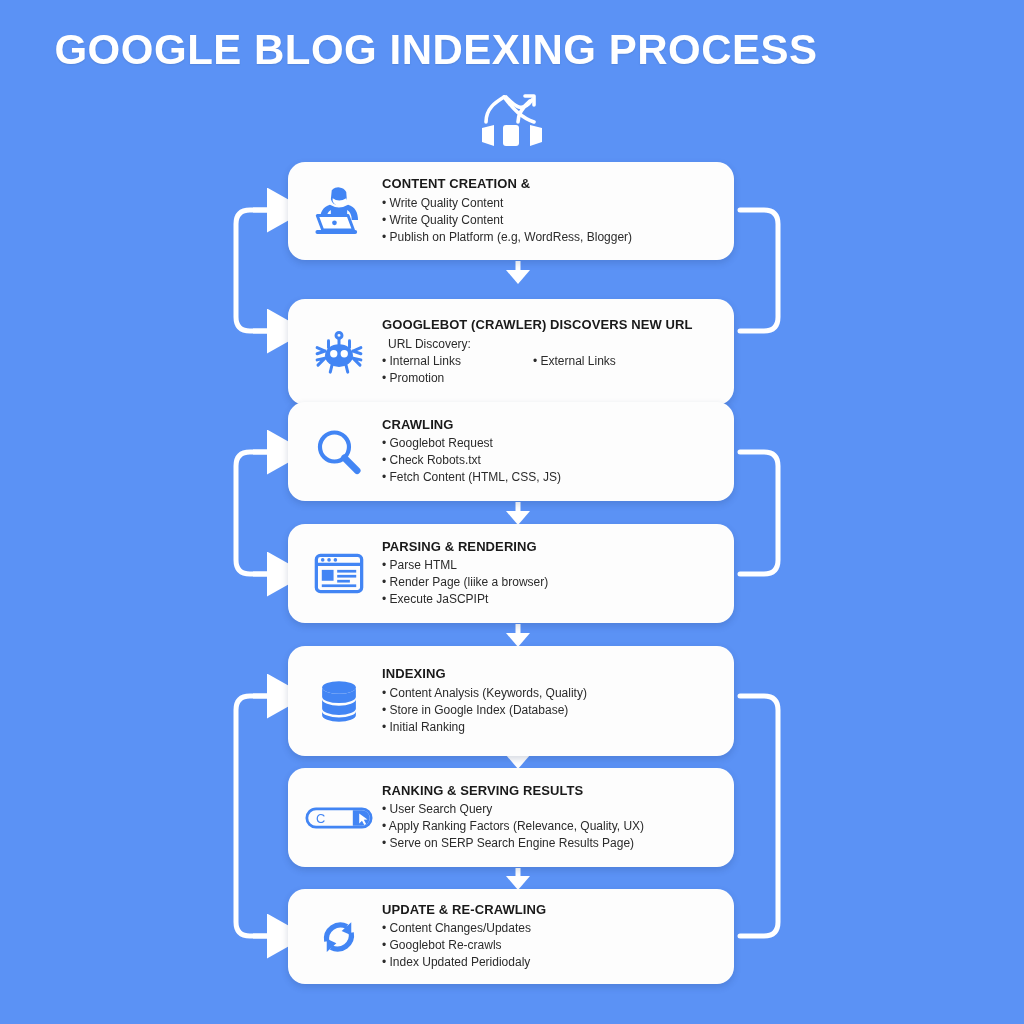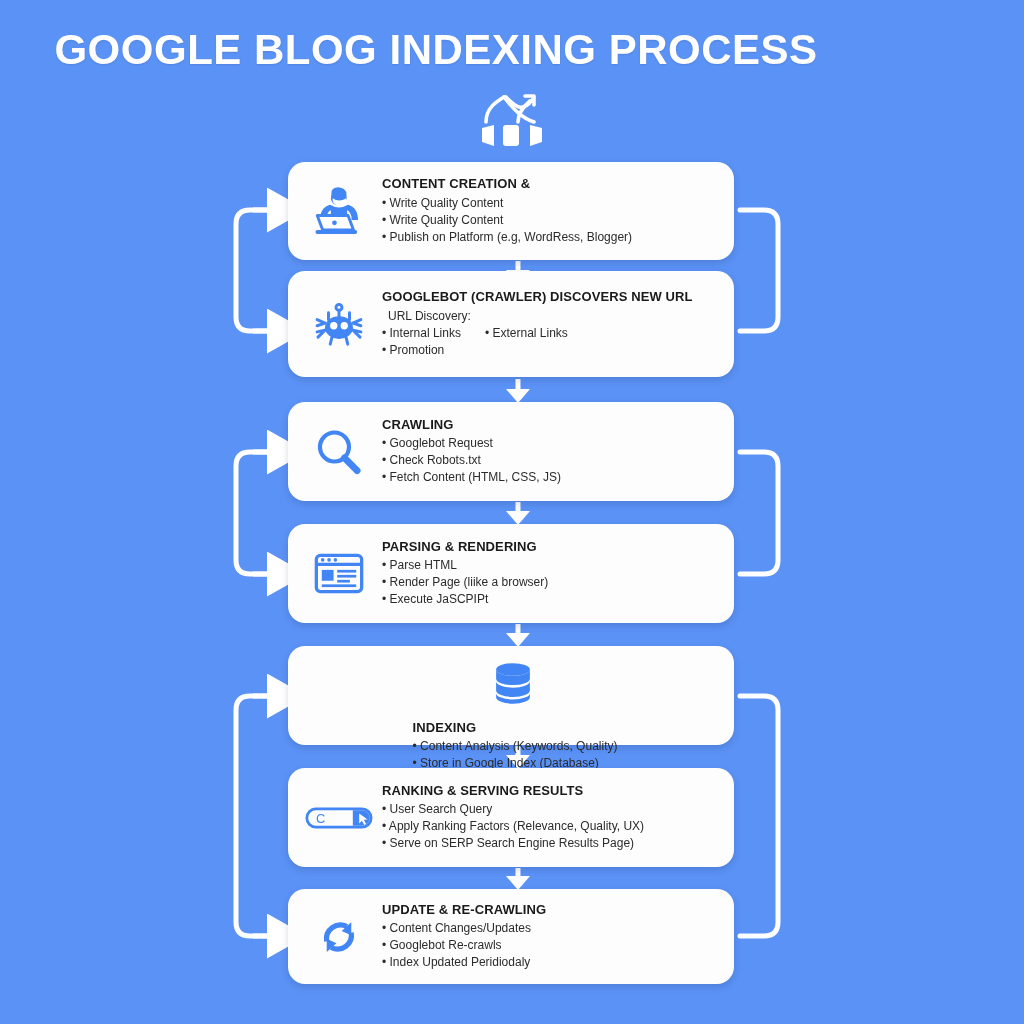--- a/index.html
+++ b/index.html
@@ -97,31 +97,32 @@
     font-family: "Liberation Sans", sans-serif;
   }
 
   .card-line.sub {
     padding-left: 6px;
   }
 
   .bullet-row {
     display: flex;
     align-items: center;
+    gap: 48px;
   }
   .bullet-row .col2 {
     padding-left: 24px;
   }
 
   
   #card-1 { top: 162px; height: 98px; }
-  #card-2 { top: 271px; height: 106px; }
+  #card-2 { top: 299px; height: 106px; }
   #card-3 { top: 402px; height: 99px; }
   #card-4 { top: 524px; height: 99px; }
-  #card-5 { top: 646px; height: 99px; flex-direction: column; }
+  #card-5 { top: 646px; height: 110px; }
   #card-6 { top: 768px; height: 99px; }
   #card-7 { top: 889px; height: 95px; }
 
   svg { display: block; overflow: visible; }
 </style>
 </head>
 <body>
 
 <div id="page-root">
 

